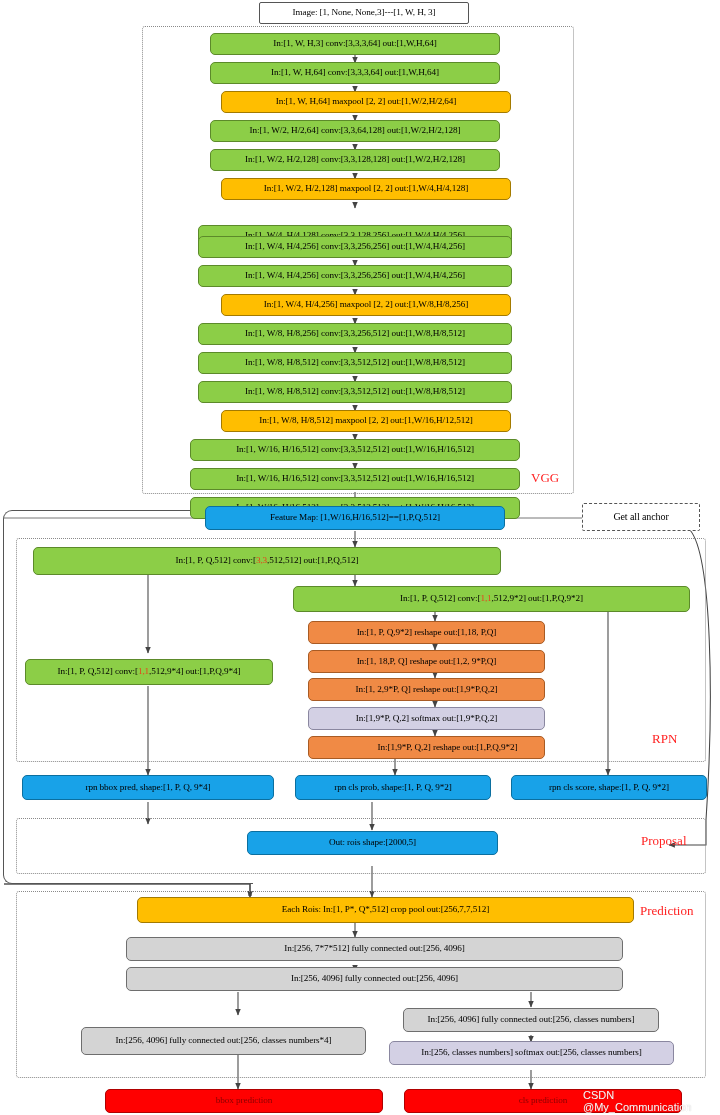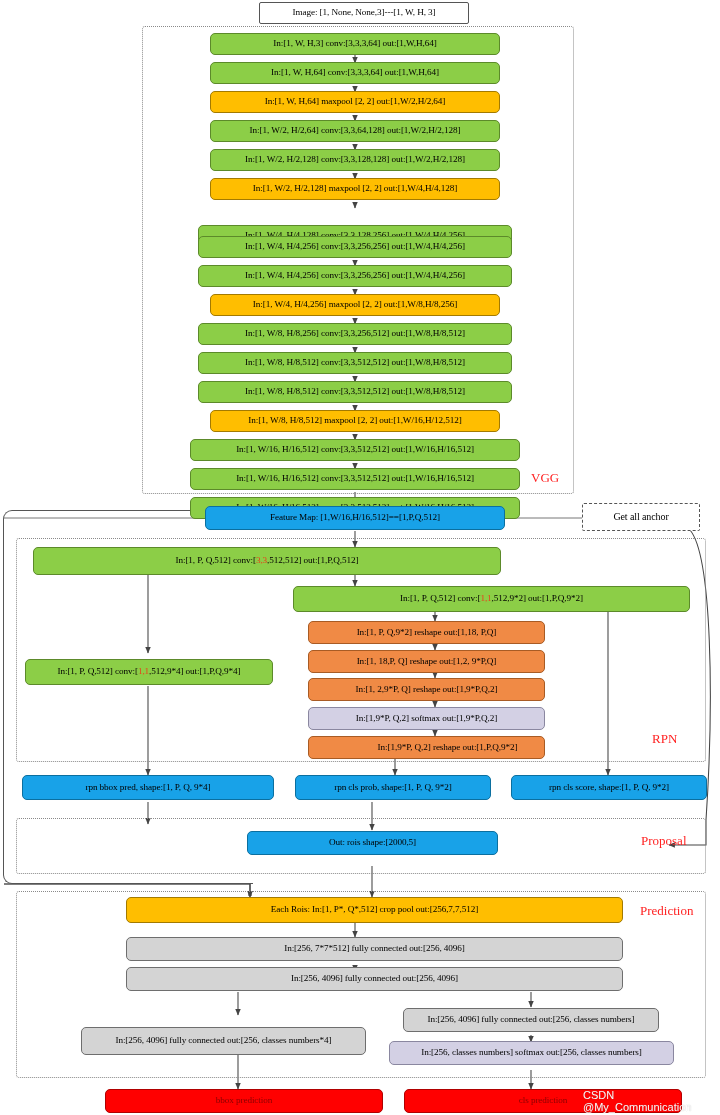--- a/index.html
+++ b/index.html
@@ -12,21 +12,21 @@
     display:flex;align-items:center;justify-content:center;
     text-align:center;
     font-size:9.2px;
     line-height:1.05;
     border:1px solid #4a4a4a;
     border-radius:5px;
     white-space:nowrap;
     letter-spacing:-0.1px;
   }
   .n-green{background:#8CCE47;border-color:#5c8a2a;}
-  .n-orange{background:#FFBE00;border-color:#a37a00;}
+  .n-orange{background:#FFBE00;border-color:#a37a00;margin-left:11px;}
   .n-salmon{background:#F08A45;border-color:#a85b24;}
   .n-lav{background:#D3D0E4;border-color:#8a87a0;}
   .n-blue{background:#18A2E8;border-color:#0b6f9f;}
   .n-gray{background:#D4D4D4;border-color:#6e6e6e;}
   .n-red{background:#FF0000;border-color:#b00000;color:#8a0000;}
   .n-white{background:#fff;border-color:#555;border-radius:2px;}
   .n-dashwhite{background:#fff;border:1px dashed #555;border-radius:2px;}
 
   .hl{color:#E8401B;}
 

